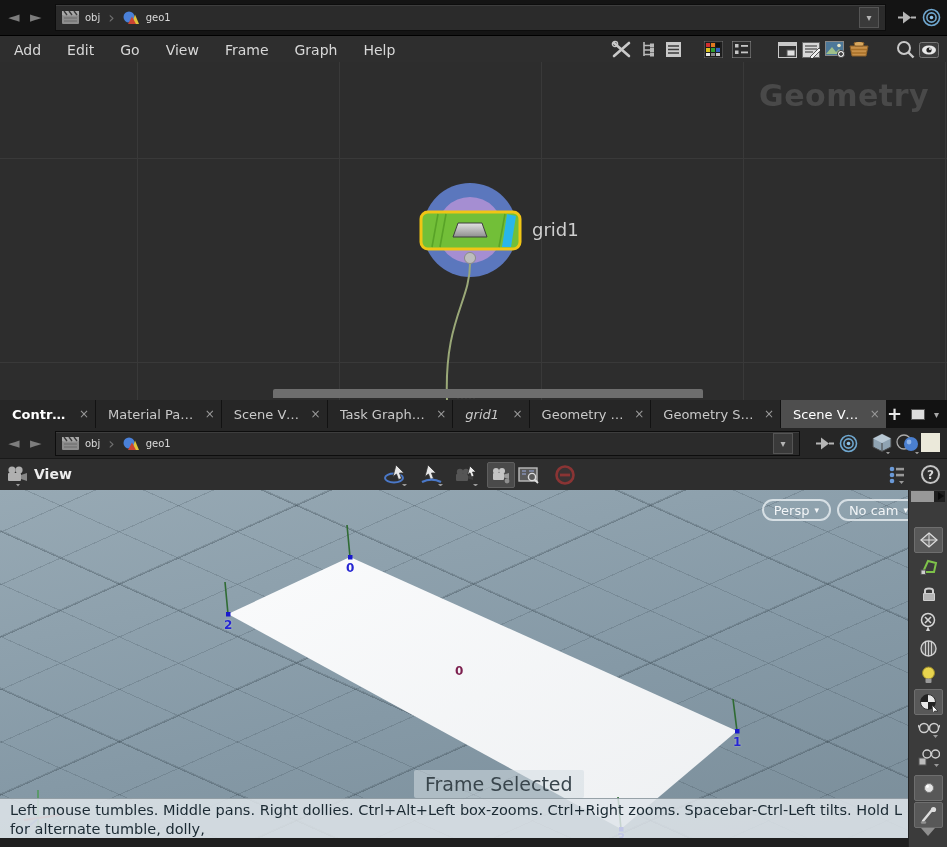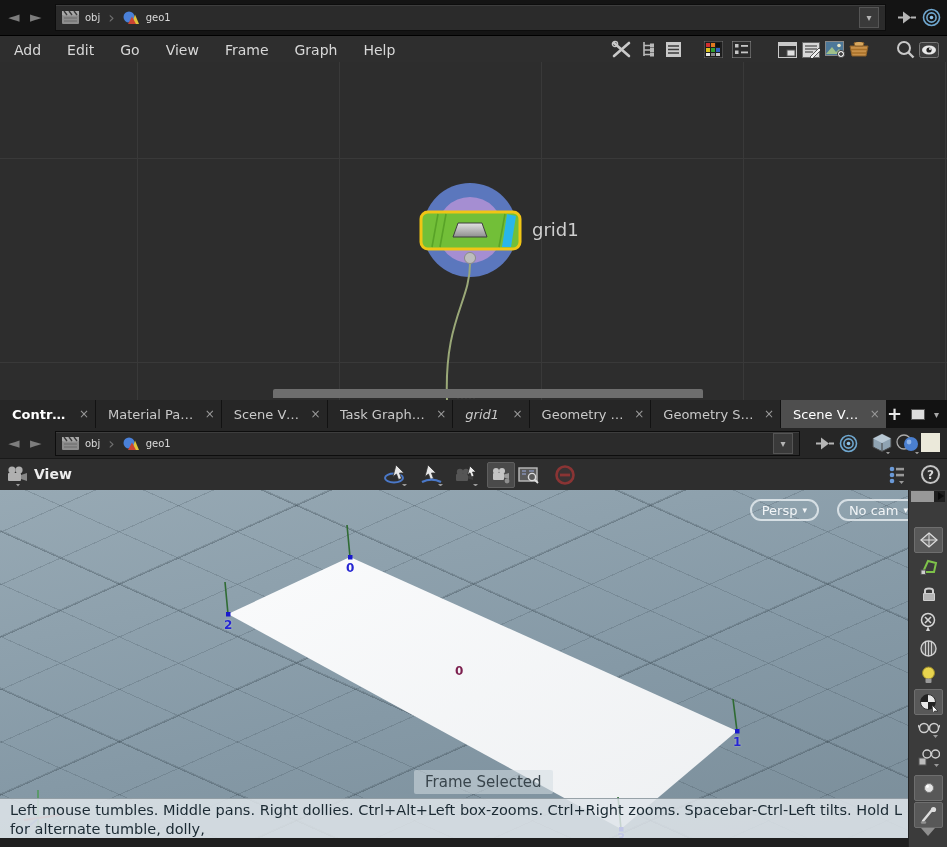--- a/index.html
+++ b/index.html
@@ -82,24 +82,24 @@
   }
   .vp-svg { position:absolute; left:0; top:0; }
   .pt-label { position:absolute; font-size:12px; font-weight:bold; color:#2626d2; text-shadow:0 0 2px rgba(255,255,255,.5); }
   .prim-label { position:absolute; left:455px; top:174px; font-size:12px; font-weight:bold; color:#7c1f4e; }
   .pill {
     position:absolute; top:9px; height:22px; border:2px solid rgba(238,243,246,.75); border-radius:12px;
     color:#f2f5f7; font-size:13px; display:flex; align-items:center; padding:0 10px; gap:5px; cursor:pointer;
     background:rgba(255,255,255,.03);
   }
   .pill .caret { font-size:9px; }
-  .pill-persp { right:128px; } .pill-nocam { right:27px; }
+  .pill-persp { right:116px; } .pill-nocam { right:27px; }
   .toast {
     position:absolute; left:414px; top:280px; padding:3px 11px; background:rgba(212,220,226,.55);
-    color:#39454c; font-size:15px; border-radius:2px;
+    color:#39454c; font-size:19px; border-radius:2px;
   }
   .helpbar {
     position:absolute; left:0; top:308px; width:908px; height:40px;
     background:rgba(223,229,234,.85); border-top:1px solid rgba(110,124,132,.65);
     color:#1b2a33; font-size:14.5px; line-height:19px; padding:2px 0 0 10px;
   }
   .bottomstrip { position:absolute; left:0; top:348px; width:908px; height:9px; background:#1f1f1f; }
   
   .vp-toolbar { position:absolute; left:908px; top:0; width:39px; height:357px; background:#3b3b3b; border-left:1px solid #242424; }
   .vp-mini-scroll { position:absolute; left:2px; top:1px; width:34px; height:11px; background:#1f1f1f; }
@@ -249,20 +249,21 @@
             <rect x="0.5" y="0.5" width="19" height="15" rx="2" fill="#3c3c3c" stroke="#777"></rect>
             <ellipse cx="10" cy="8" rx="7" ry="4.6" fill="#e8e8e8"></ellipse>
             <circle cx="10" cy="8" r="2.6" fill="#222"></circle>
             <circle cx="11" cy="7" r="0.9" fill="#fff"></circle>
           </svg>
         </div>
     </div>
   </div>
 
   <div class="network">
+    <div class="watermark">Geometry</div>
     <svg class="net-svg" width="947" height="338">
       <defs>
         <linearGradient id="trap" x1="0" y1="0" x2="0" y2="1">
           <stop offset="0" stop-color="#e2e2e2"></stop>
             <stop offset="1" stop-color="#8f8f8f"></stop>
         </linearGradient>
       </defs>
       <circle cx="470" cy="168" r="47" fill="#5b77bd"></circle>
       <circle cx="470" cy="168" r="33" fill="#a58ed2"></circle>
       <path d="M470,202 C470,240 444,258 447,338" stroke="#9aa878" stroke-width="2" fill="none"></path>

